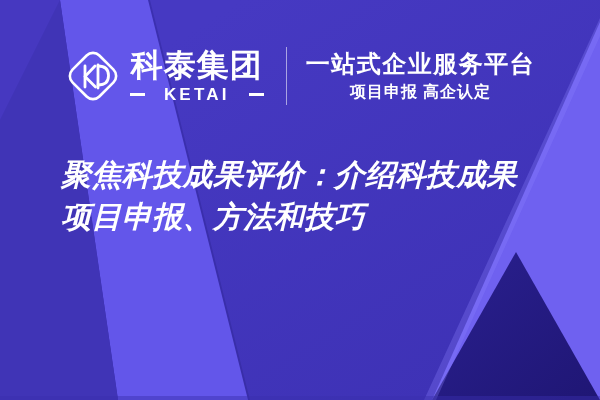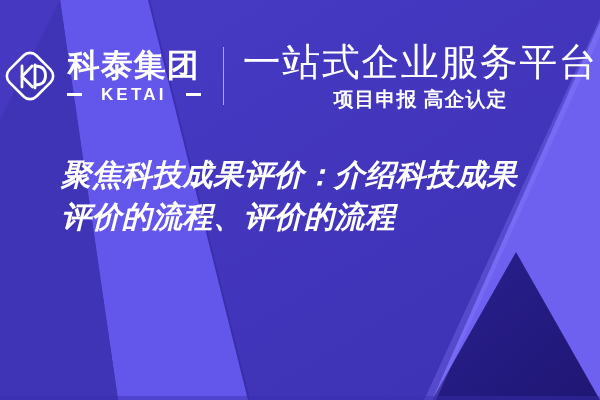--- a/index.html
+++ b/index.html
@@ -97,30 +97,30 @@
     flex: 0 0 1px;
   }
 
   .tagline-block {
     display: flex;
     flex-direction: column;
     justify-content: center;
   }
   .tagline-main {
     color: #ffffff;
-    font-size: 38px;
-    font-weight: 400;
+    font-size: 24px;
+    font-weight: 700;
     letter-spacing: 1.5px;
     line-height: 1.12;
     white-space: nowrap;
   }
   .tagline-sub {
     color: #ffffff;
     font-family: "Liberation Serif", "DejaVu Serif", serif;
-    font-size: 20px;
+    font-size: 16px;
     font-weight: bold;
     letter-spacing: 1px;
     line-height: 1.15;
     margin-top: 5px;
     text-align: center;
     white-space: nowrap;
   }
 
   
   .headline {
@@ -242,16 +242,16 @@
 
     <div class="tagline-block">
       <span class="tagline-main">一站式企业服务平台</span>
       <span class="tagline-sub">项目申报 高企认定</span>
     </div>
 
   </div>
 
   <div class="headline">
     <div class="headline-line">聚焦科技成果评价：介绍科技成果</div>
-    <div class="headline-line">评价的流程、评价的流程</div>
+    <div class="headline-line">项目申报、方法和技巧</div>
   </div>
 
 </div>
 
 </body></html>

